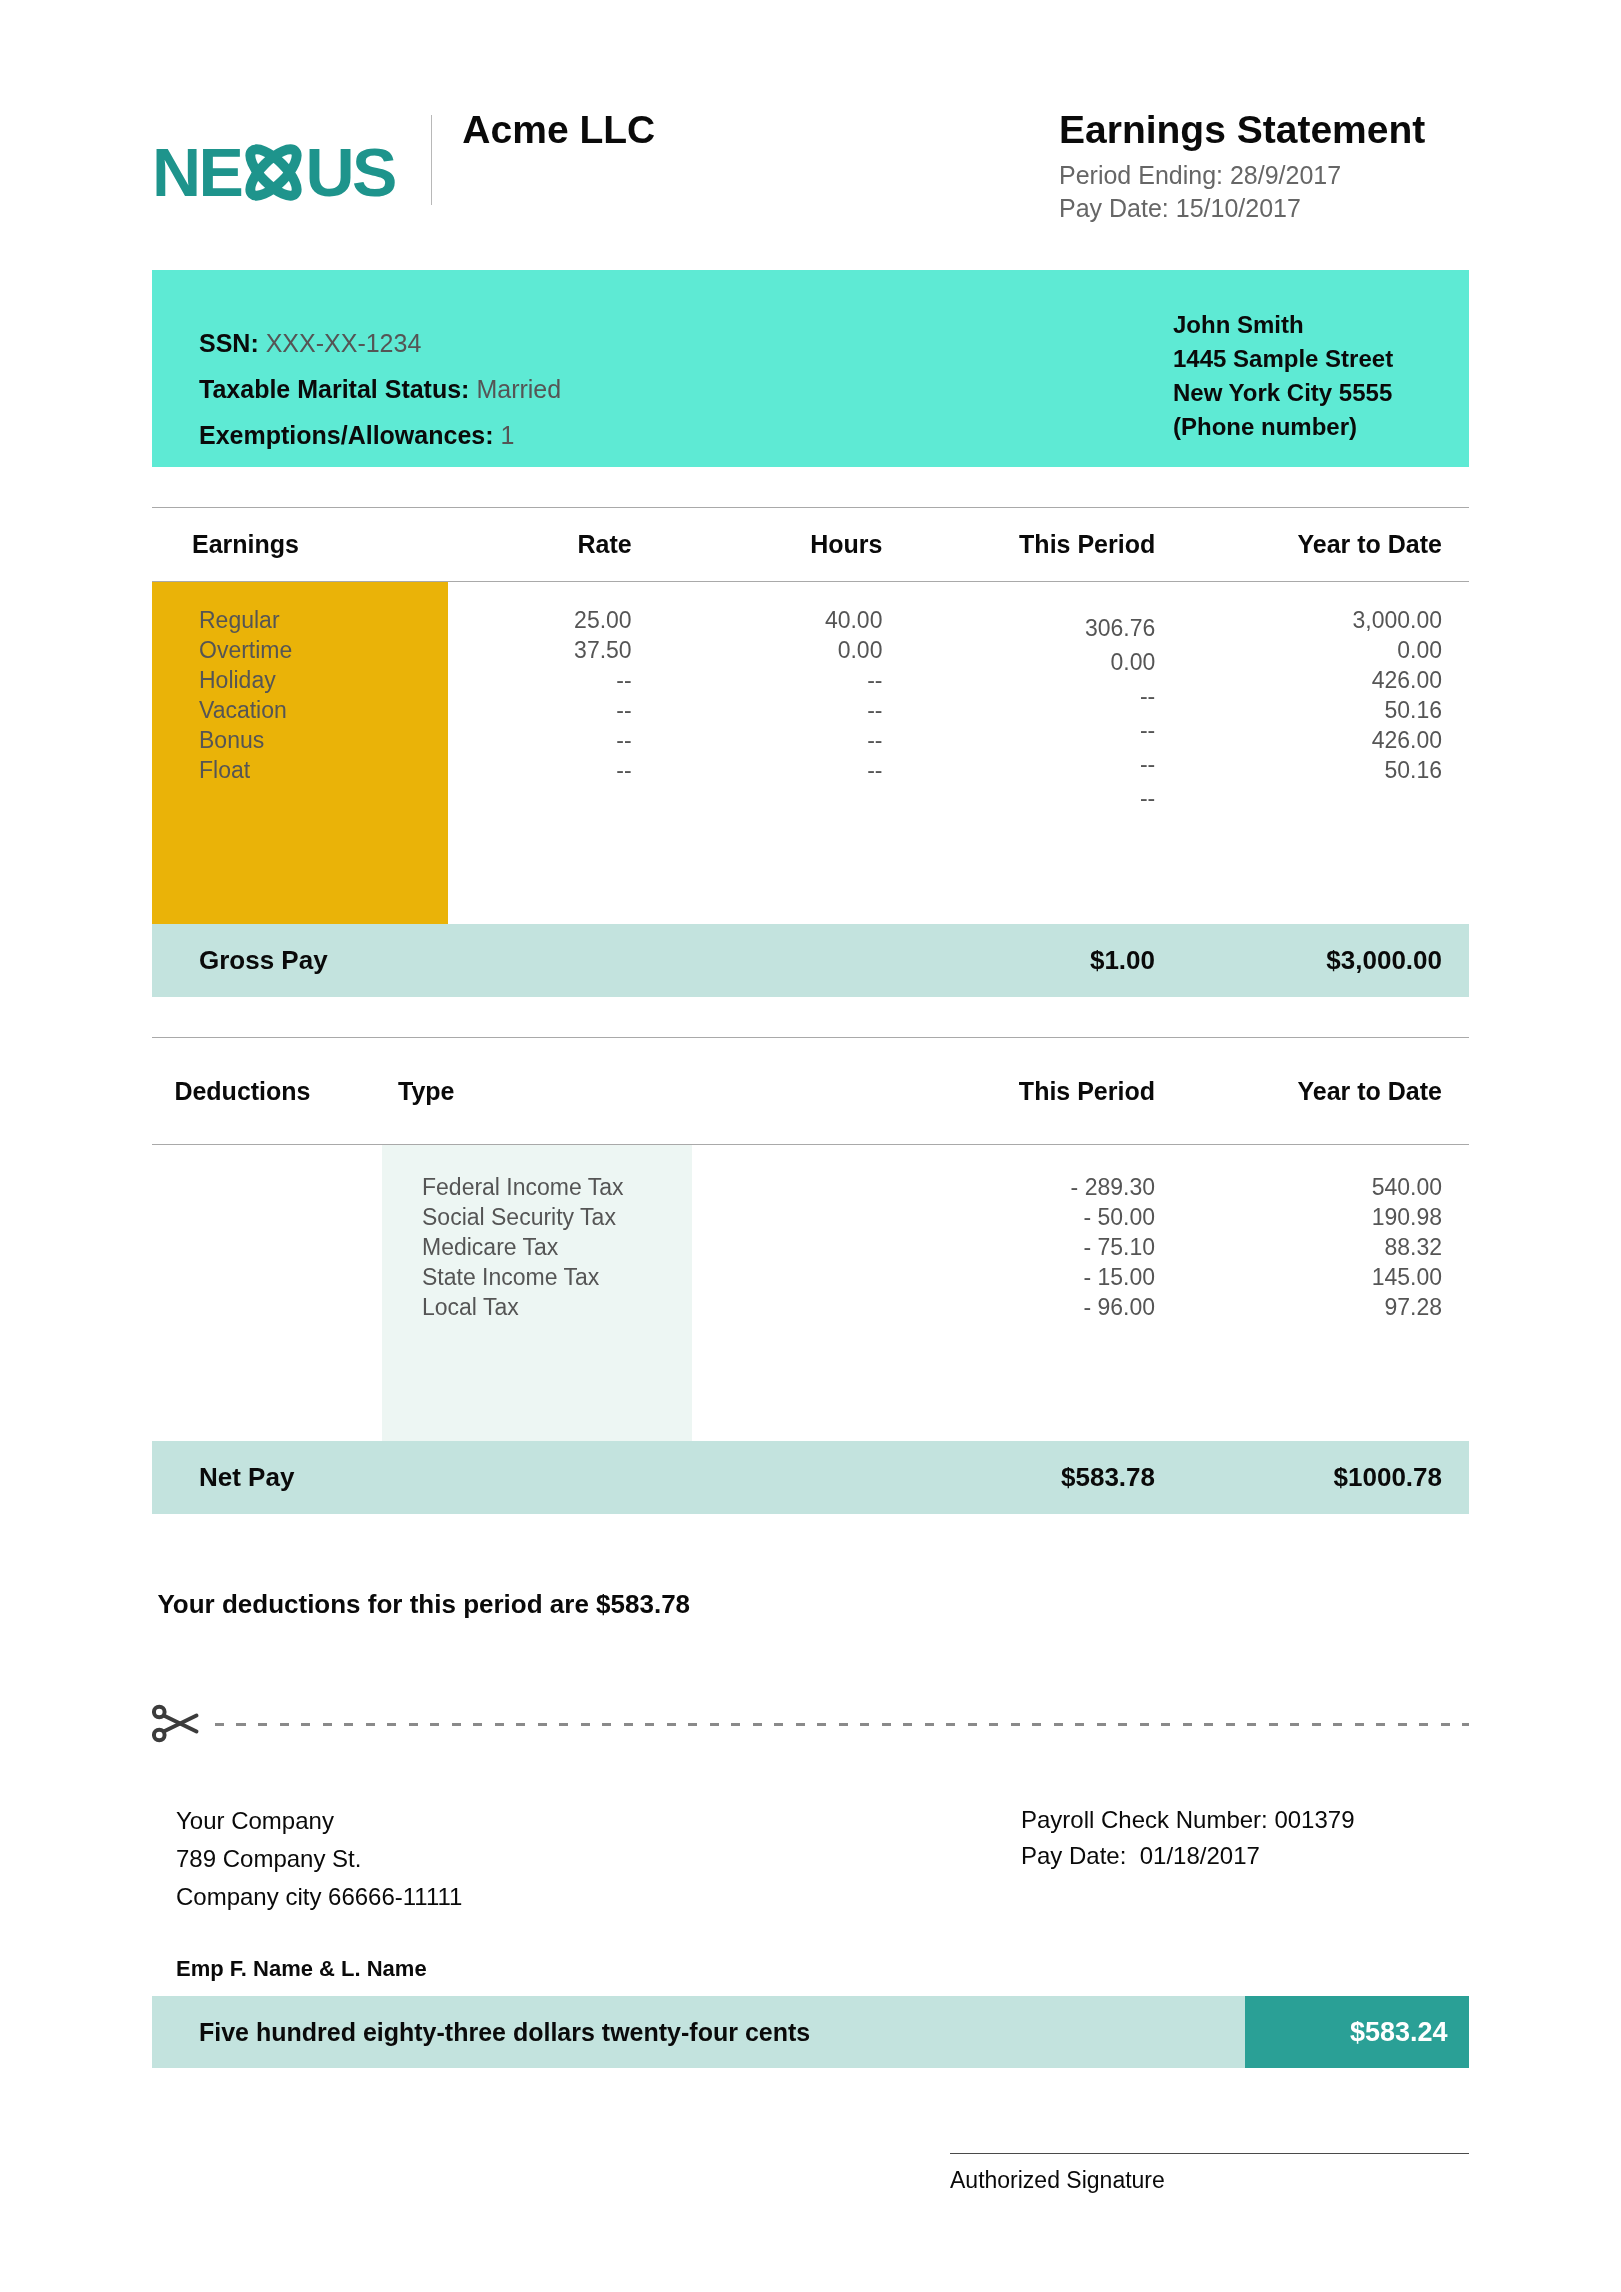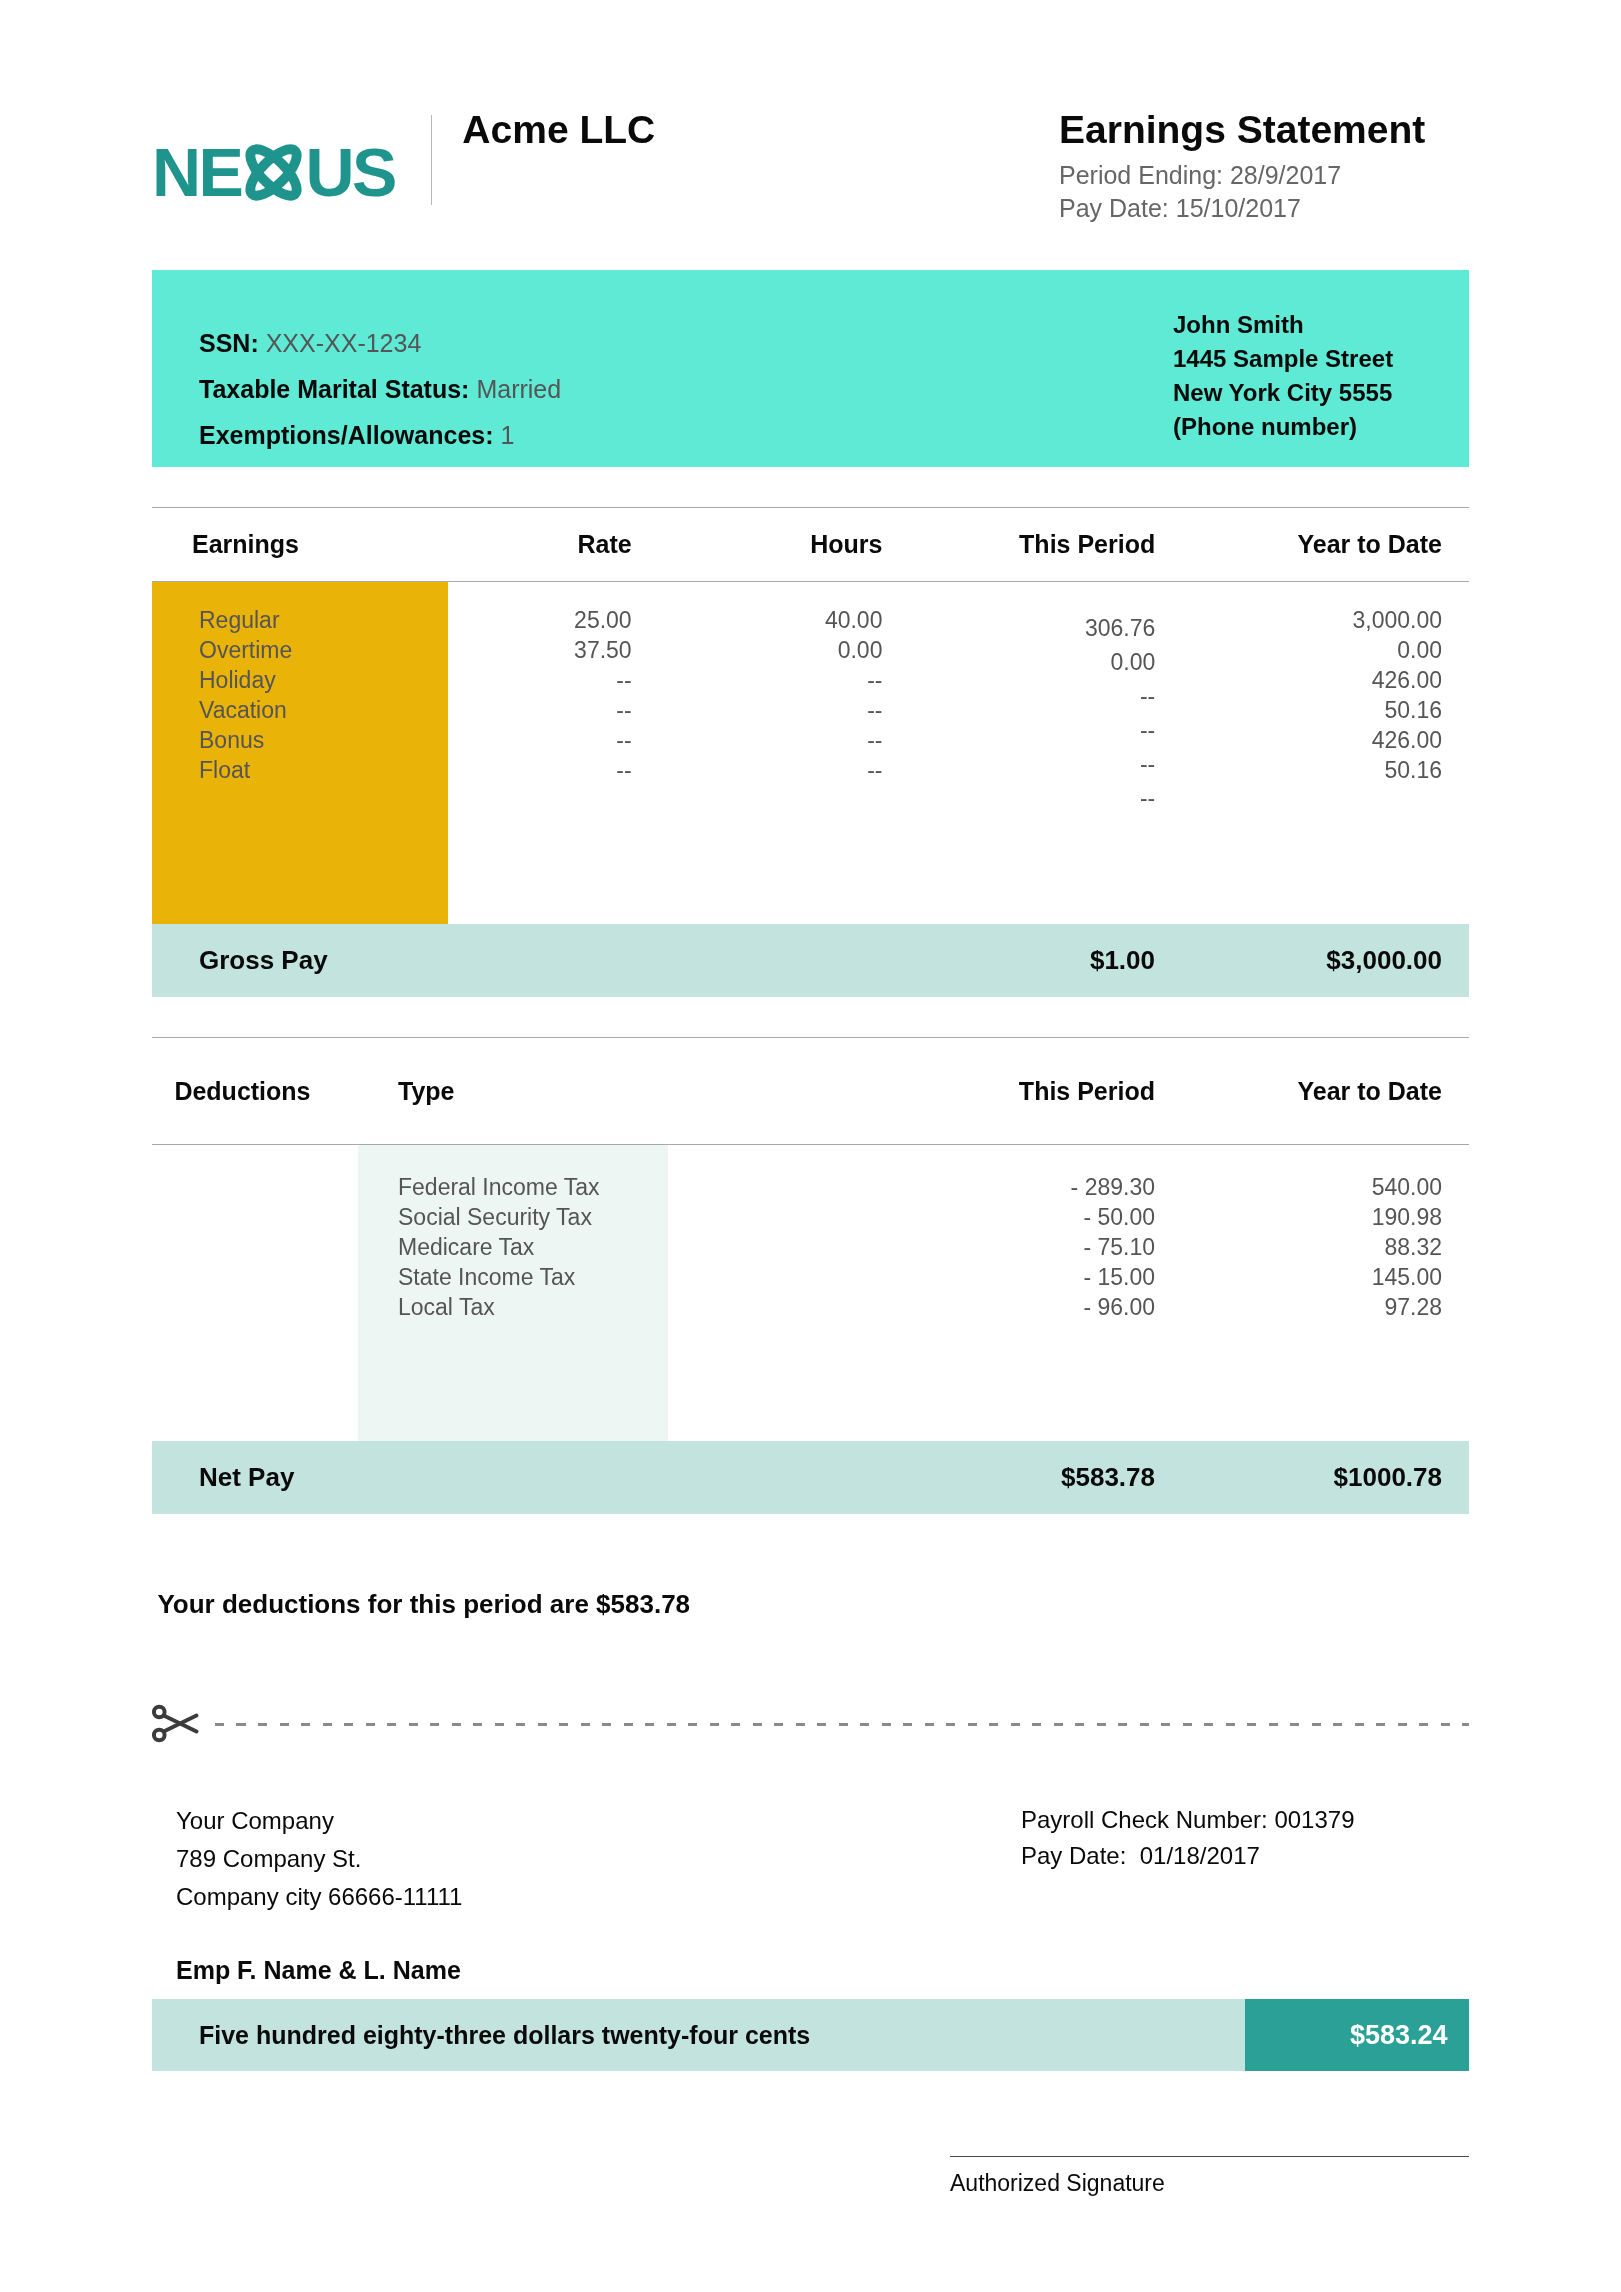--- a/index.html
+++ b/index.html
@@ -61,37 +61,37 @@
 
   
   .dtable { margin-top:40px; }
   .dtable .thead { height:108px; }
   .d-c1 { width:206px; padding-left:22.4px; }
   .d-c2 { width:310px; padding-left:40px; }
   .d-sp { flex:1; }
   .d-c4 { width:287px; }
   .d-c5 { width:287px; }
   .dtable-body { display:flex; height:296px; }
-  .dtable-body .d-c2 { background:#edf6f3; padding-top:27px; }
+  .dtable-body .d-c2 { background:#edf6f3; padding-top:27px;margin-left:24px; }
   .dcell { font-size:23px; line-height:30px; color:#555; }
   .dtable-body .d-c4, .dtable-body .d-c5 { padding-top:27px; text-align:right; }
 
   
   .summary { margin-top:75px; margin-left:5.4px; font-size:26px; font-weight:bold; color:#0a0a0a; }
   .cutline { margin-top:85px; display:flex; align-items:center; height:39px; }
   .cut-dashes { flex:1; height:2.7px; margin-left:12.5px;
     background:repeating-linear-gradient(to right,#8a8a8a 0 9px,transparent 9px 21.5px); }
 
   
   .check-info { margin-top:58px; display:flex; }
   .check-company { margin-left:24px; }
   .check-company div { font-size:24px; line-height:38px; color:#0a0a0a; }
   .check-right { margin-left:auto; width:448px; }
   .check-right div { font-size:24px; line-height:36px; color:#0a0a0a; }
-  .emp-name { margin-top:40px; margin-left:24px; font-size:25px; font-weight:bold; color:#0a0a0a; }
+  .emp-name { margin-top:40px; margin-left:24px; font-size:22px; font-weight:bold; color:#0a0a0a; }
 
   .amount-banner { margin-top:14.3px; height:72px; display:flex; }
   .amount-words { flex:1; background:#c3e3de; display:flex; align-items:center;
     padding-left:47px; font-size:25px; font-weight:bold; color:#0a0a0a; }
   .amount-box { width:224px; background:#2aa096; display:flex; align-items:center;
     justify-content:flex-end; padding-right:21.5px; font-size:27px; font-weight:bold; color:#ffffff; }
 
   .signature { margin-top:85px; margin-left:auto; width:519px;
     border-top:1.8px solid #4a4a4a; padding-top:12.5px; }
   .signature div { font-size:23px; color:#0a0a0a; }

